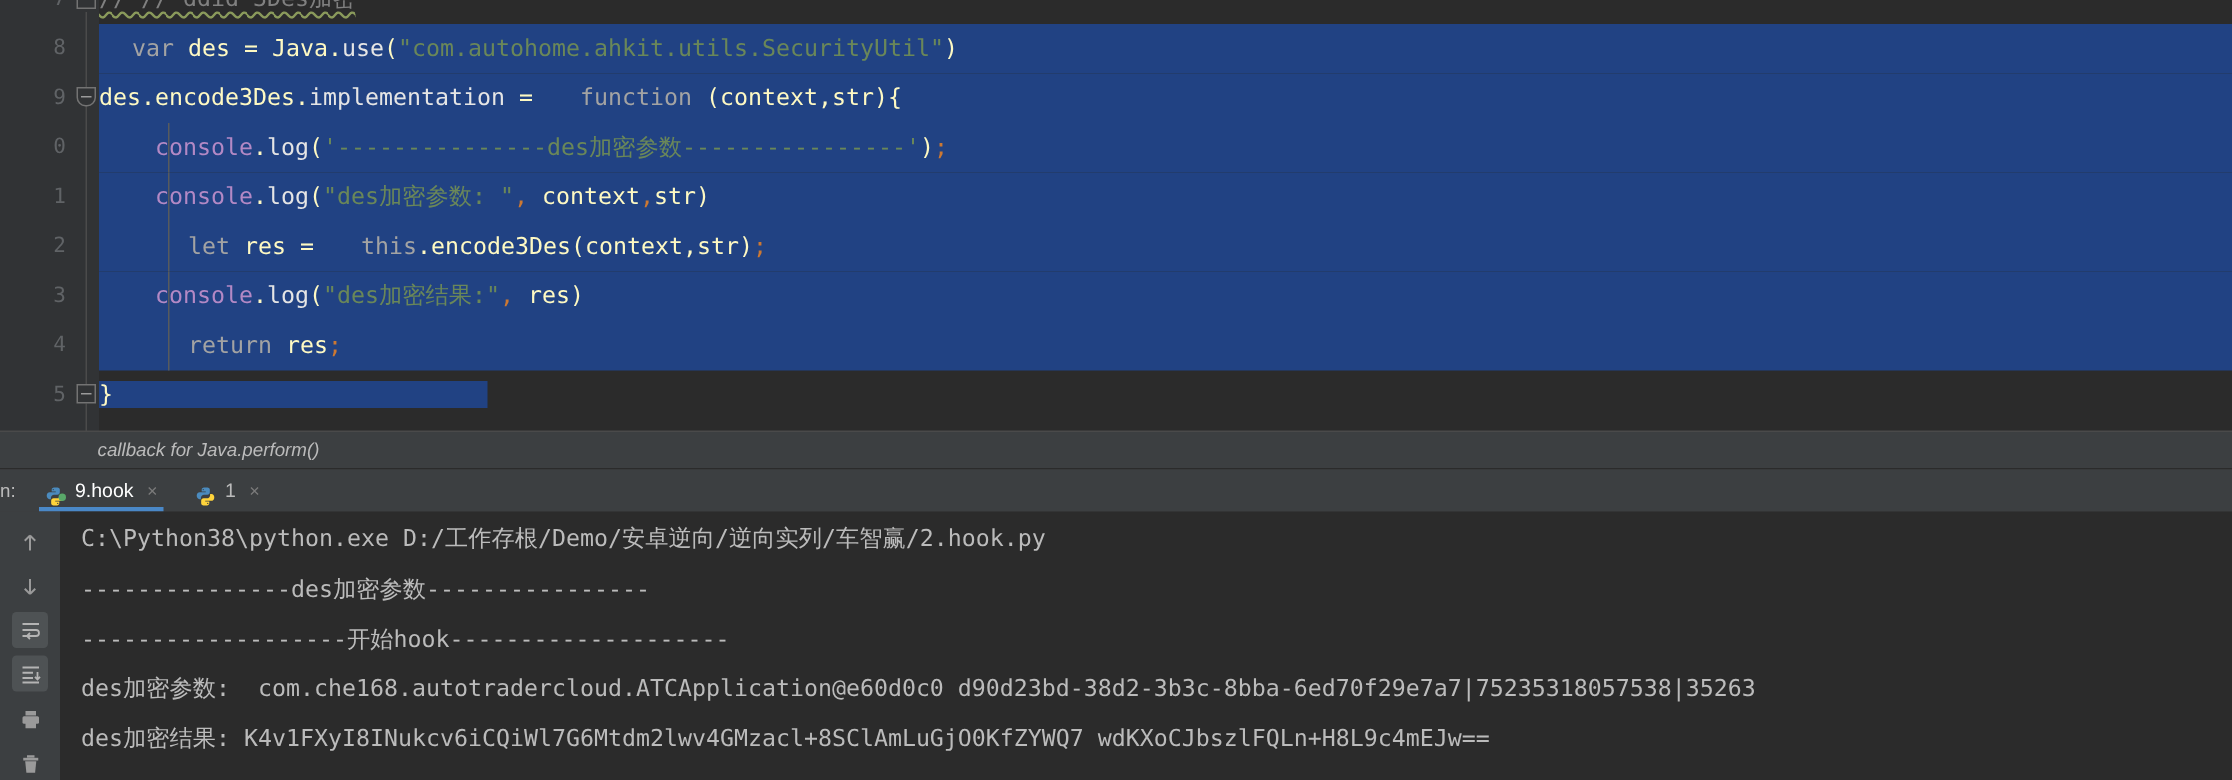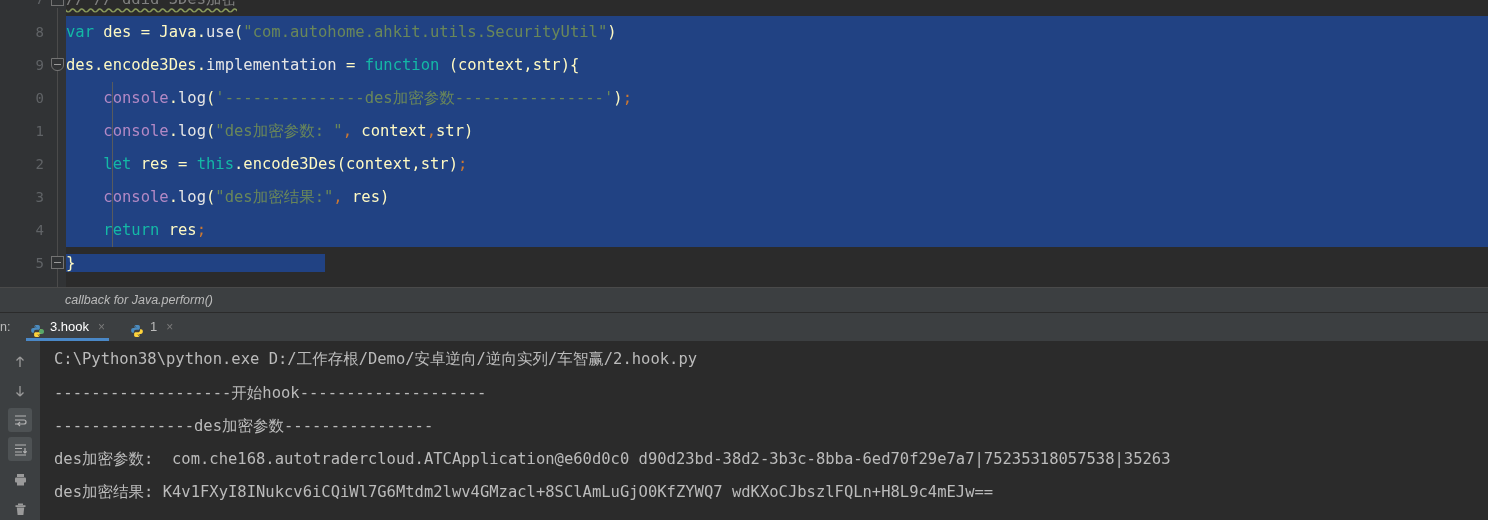--- a/index.html
+++ b/index.html
@@ -52,21 +52,21 @@
     font-size:15.5px; white-space:pre;
     font-family:"DejaVu Sans Mono","Liberation Mono",monospace;
     color:#a9b7c6;
   }
   .sel{ background:#214283; }
   .indent-guide{
     position:absolute; left:46px; top:0; width:1px; height:100%;
     background:#585b5d;
   }
   
-  .kw{ color:#14b8a6; }
+  .kw{ color:#a3a3a3;margin-left:22px; }
   .fn{ color:#e5e5e5; }
   .str{ color:#6a8759; }
   .it{ color:#b389c5; }
   .pl{ color:#fef9c3; }
   .sc{ color:#cc7832; }
   .cmt{ color:#808080; }
   .wavyg{ text-decoration:underline; text-decoration-style:wavy;
          text-decoration-color:#8a9a5b; text-underline-offset:3px; }
 
   
@@ -201,21 +201,21 @@
     <div class="tabbar">
       <span class="runlabel" style="left:0px;">n:</span>
       <div class="tab active" style="left:26px;">
         <span class="pyicon">
           <svg width="14" height="14" viewBox="0 0 16 16">
             <path d="M7.7 1.1c-1.4 0-2.6.3-2.6 1.7v1.4h3.1v.5H3.6c-1.2 0-2.3.8-2.3 2.6 0 1.7.9 2.7 2.1 2.7h1.1V9c0-1.3 1.1-2.4 2.4-2.4h2.6c1 0 1.8-.8 1.8-1.8V2.8c0-1-.8-1.6-1.8-1.7H7.7zM6.3 2.2c.3 0 .5.2.5.5s-.2.5-.5.5-.5-.2-.5-.5.2-.5.5-.5z" fill="#4b8bbe"></path>
             <path d="M8.3 14.9c1.4 0 2.6-.3 2.6-1.7v-1.4H7.8v-.5h4.6c1.2 0 2.3-.8 2.3-2.6 0-1.7-.9-2.7-2.1-2.7h-1.1V7c0 1.3-1.1 2.4-2.4 2.4H6.5c-1 0-1.8.8-1.8 1.8v2c0 1 .8 1.6 1.8 1.7h1.8zm1.4-1.1c-.3 0-.5-.2-.5-.5s.2-.5.5-.5.5.2.5.5-.2.5-.5.5z" fill="#ffd43b"></path>
           </svg>
           <span class="dot"></span>
         </span>
-        <span>3.hook</span>
+        <span>9.hook</span>
         <span class="closex">×</span>
         <span class="underline"></span>
       </div>
       <div class="tab" style="left:126px;">
         <span class="pyicon">
           <svg width="14" height="14" viewBox="0 0 16 16">
             <path d="M7.7 1.1c-1.4 0-2.6.3-2.6 1.7v1.4h3.1v.5H3.6c-1.2 0-2.3.8-2.3 2.6 0 1.7.9 2.7 2.1 2.7h1.1V9c0-1.3 1.1-2.4 2.4-2.4h2.6c1 0 1.8-.8 1.8-1.8V2.8c0-1-.8-1.6-1.8-1.7H7.7zM6.3 2.2c.3 0 .5.2.5.5s-.2.5-.5.5-.5-.2-.5-.5.2-.5.5-.5z" fill="#4b8bbe"></path>
             <path d="M8.3 14.9c1.4 0 2.6-.3 2.6-1.7v-1.4H7.8v-.5h4.6c1.2 0 2.3-.8 2.3-2.6 0-1.7-.9-2.7-2.1-2.7h-1.1V7c0 1.3-1.1 2.4-2.4 2.4H6.5c-1 0-1.8.8-1.8 1.8v2c0 1 .8 1.6 1.8 1.7h1.8zm1.4-1.1c-.3 0-.5-.2-.5-.5s.2-.5.5-.5.5.2.5.5-.2.5-.5.5z" fill="#ffd43b"></path>
           </svg>
         </span>
@@ -258,20 +258,20 @@
         <svg width="15" height="15" viewBox="0 0 15 15">
           <rect x="5" y="1.5" width="5" height="1.6" fill="#9a9a9a"></rect>
           <rect x="2.5" y="3.2" width="10" height="1.8" fill="#9a9a9a"></rect>
           <path d="M3.8 5.5 h7.4 l-.8 7.6 h-5.8 z" fill="#9a9a9a"></path>
         </svg>
       </div>
     </div>
 
     <div class="console" id="console">
         <div class="cline first">C:\Python38\python.exe D:/工作存根/Demo/安卓逆向/逆向实列/车智赢/2.hook.py</div>
+        <div class="cline">---------------des加密参数----------------</div>
         <div class="cline">-------------------开始hook--------------------</div>
-        <div class="cline">---------------des加密参数----------------</div>
         <div class="cline">des加密参数:  com.che168.autotradercloud.ATCApplication@e60d0c0 d90d23bd-38d2-3b3c-8bba-6ed70f29e7a7|75235318057538|35263</div>
         <div class="cline">des加密结果: K4v1FXyI8INukcv6iCQiWl7G6Mtdm2lwv4GMzacl+8SClAmLuGjO0KfZYWQ7 wdKXoCJbszlFQLn+H8L9c4mEJw==</div>
       </div>
   </div>
 
 </div>
 
 </body></html>

